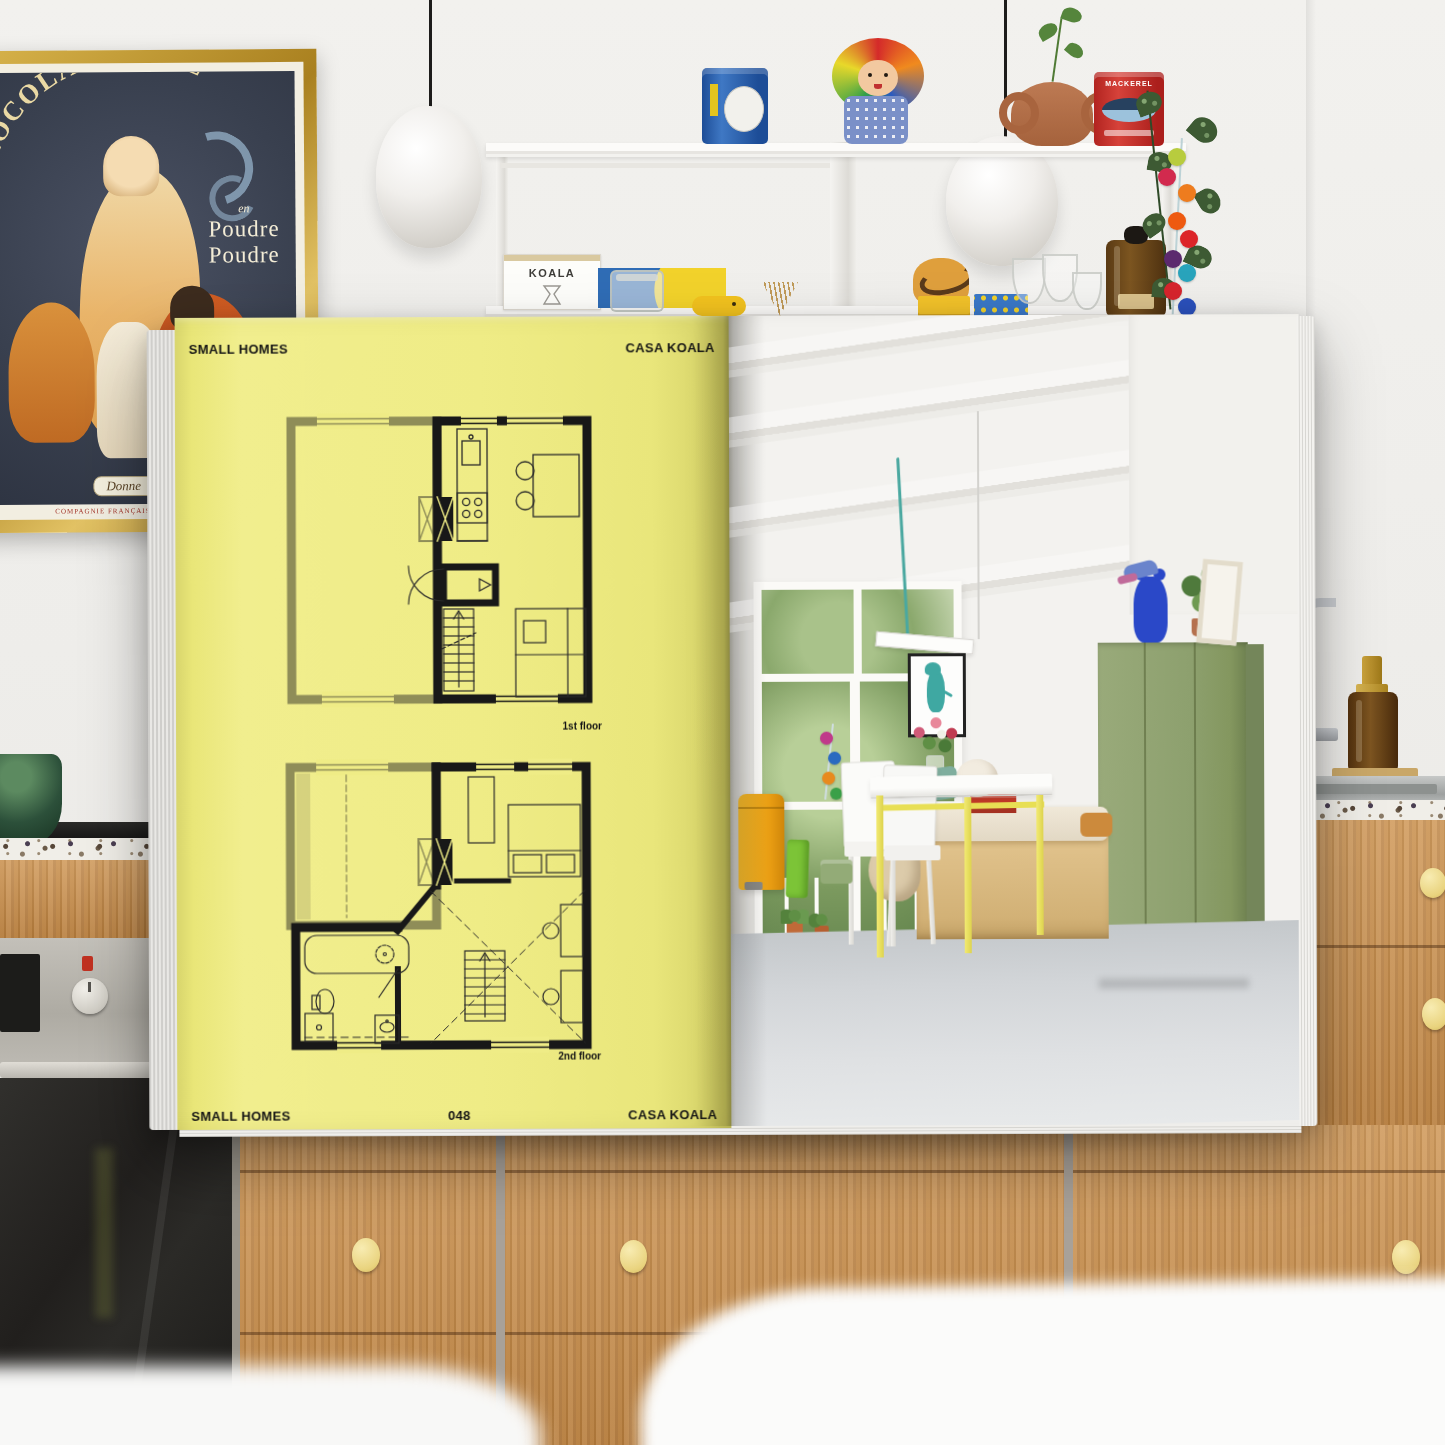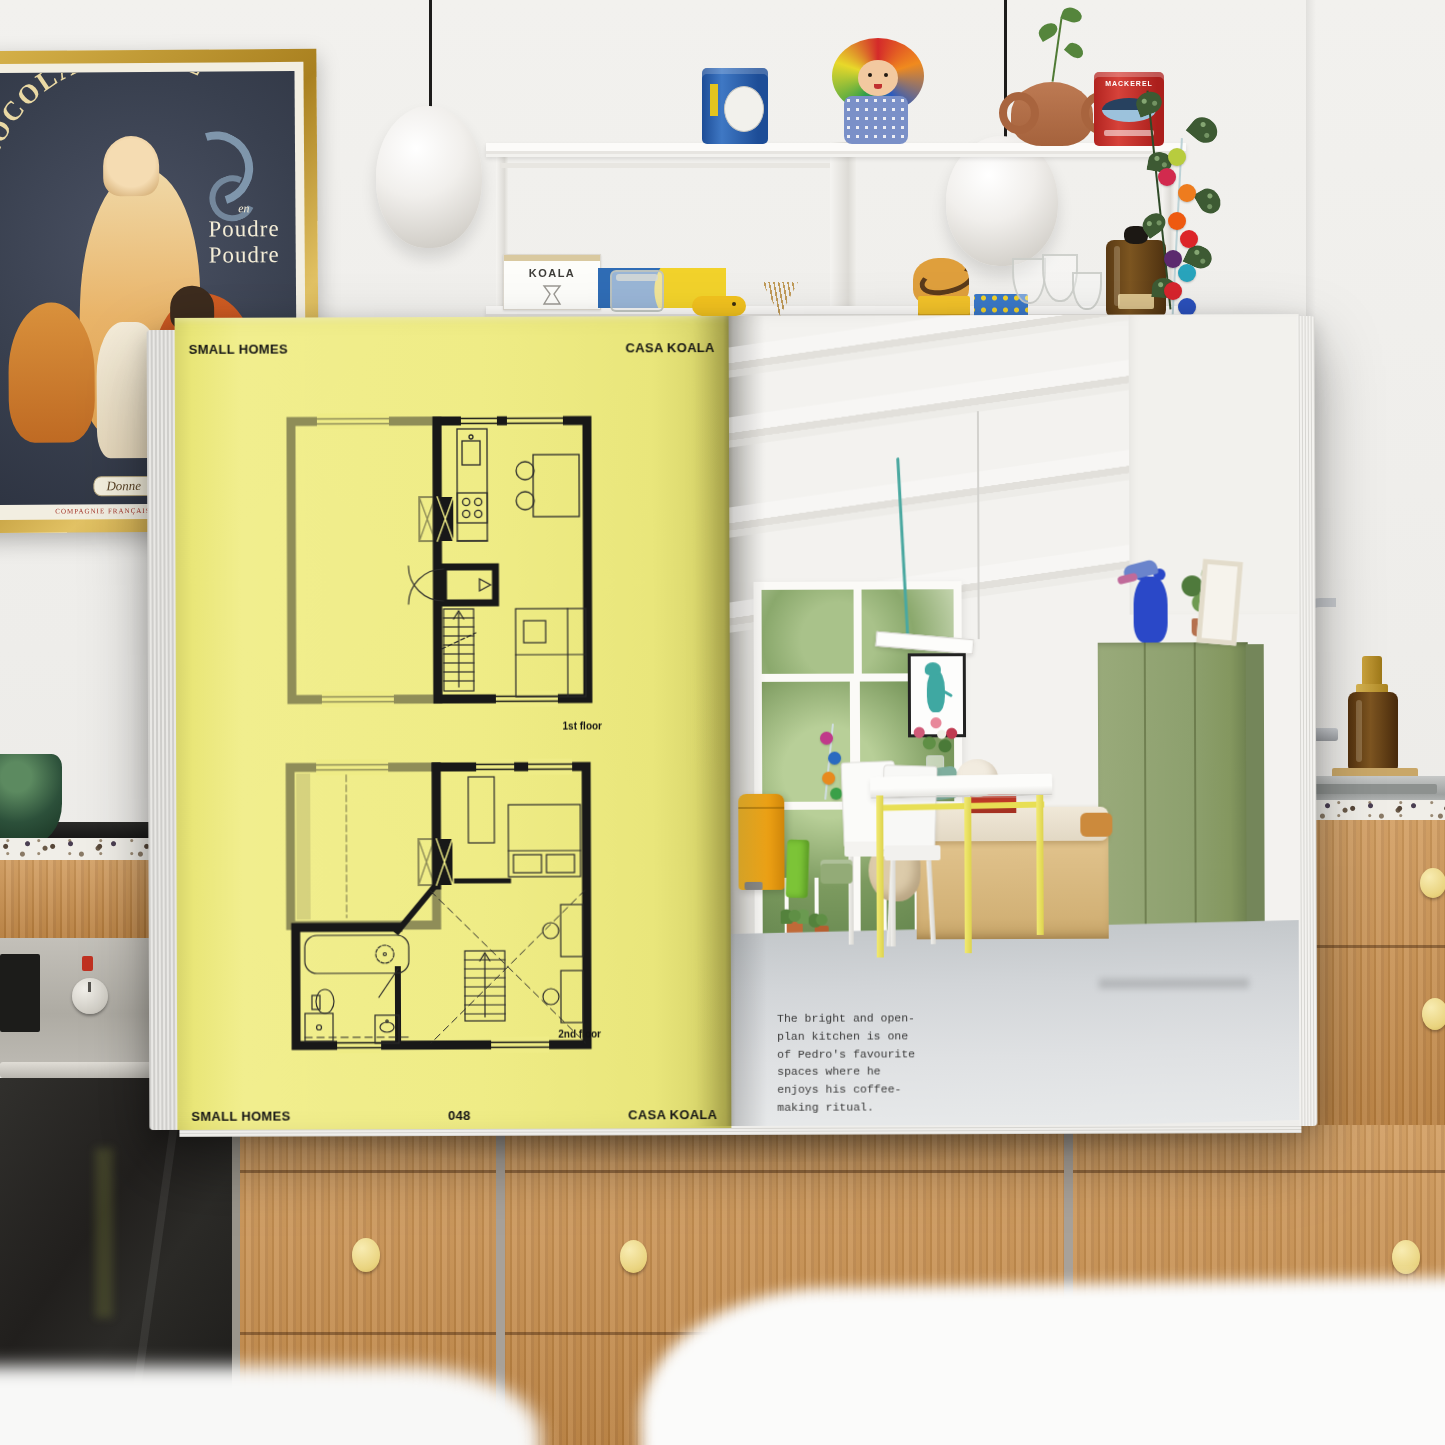--- a/index.html
+++ b/index.html
@@ -398,21 +398,21 @@
             <ellipse cx="44" cy="246" rx="9" ry="12"></ellipse>
               <rect x="31" y="240" width="8" height="14"></rect>
             <rect x="24" y="258" width="28" height="28"></rect>
               <circle cx="38" cy="272" r="2.5"></circle>
             <rect x="94" y="260" width="24" height="28"></rect>
               <ellipse cx="106" cy="272" rx="7" ry="5"></ellipse>
               <circle cx="106" cy="266" r="1.2"></circle>
           </g>
         </g>
       </svg>
-      <div class="plan-label" style="right:130px;top:712px;">2nd floor</div>
+      <div class="plan-label" style="right:130px;top:734px;">2nd floor</div>
 
       <div class="pg-head" style="top:791px;">
         <span>SMALL HOMES</span>
         <span>048</span>
         <span>CASA KOALA</span>
       </div>
     </div>
 
     <div class="abs page-right">
 
@@ -516,26 +516,20 @@
       <div class="tableleg" style="left:234px;top:482px;height:156px;"></div>
       <div class="tableleg" style="left:306px;top:480px;height:140px;"></div>
 
       <div class="abs" style="left:8px;top:478px;width:46px;height:96px;background:linear-gradient(90deg,#f7bc2c,#e89c12 70%,#cf860a);border-radius:8px 8px 4px 4px;box-shadow:2px 3px 6px rgba(0,0,0,.15);">
         <div class="abs" style="left:0;top:13px;width:46px;height:2px;background:rgba(120,80,0,.4);"></div>
         <div class="abs" style="left:6px;top:88px;width:18px;height:8px;background:#8a8a86;border-radius:2px;"></div>
       </div>
       <div class="abs" style="left:56px;top:524px;width:22px;height:58px;background:#7cc437;border-radius:4px;transform:rotate(2deg);box-shadow:inset -4px 0 6px rgba(40,90,10,.4);"></div>
       <div class="abs" style="left:90px;top:544px;width:32px;height:24px;background:#93ab77;border-radius:4px;box-shadow:inset 0 4px 0 rgba(255,255,255,.25);"></div>
 
-      <div class="caption" style="left:46px;top:694px;width:150px;">The bright and open-
-plan kitchen is one
-of Pedro's favourite
-spaces where he
-enjoys his coffee-
-making ritual.</div>
     </div>
 
     <div class="abs stack-right"></div>
 
     <div class="abs" style="left:546px;top:2px;width:72px;height:810px;background:linear-gradient(90deg,transparent 0,rgba(80,75,25,.18) 42%,rgba(30,28,10,.28) 50%,rgba(0,0,0,.16) 56%,transparent 100%);pointer-events:none;"></div>
   </div>
 
   <div class="abs" style="left:640px;top:1284px;width:840px;height:220px;background:#fbfbfa;border-top-left-radius:190px 130px;transform:rotate(-1deg);filter:blur(7px);"></div>
   <div class="abs" style="left:-40px;top:1366px;width:580px;height:130px;background:#f8f8f7;border-top-right-radius:140px 70px;filter:blur(9px);"></div>
 

